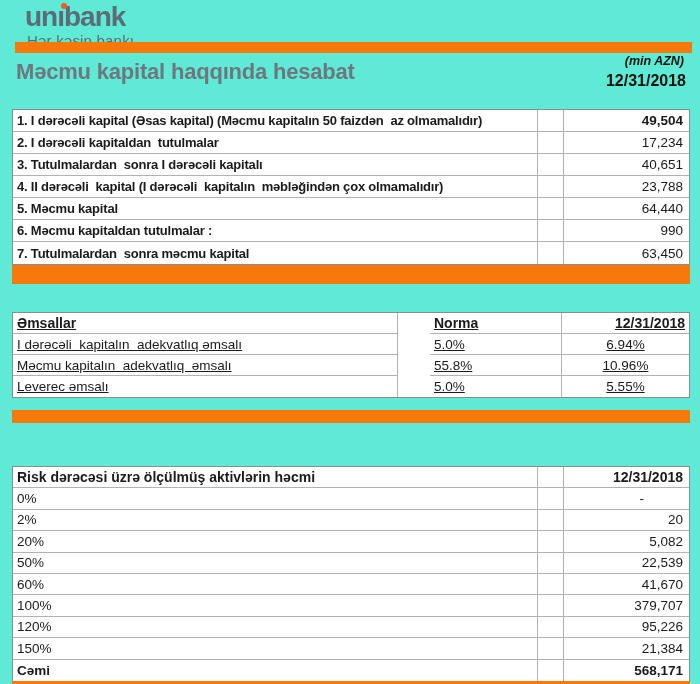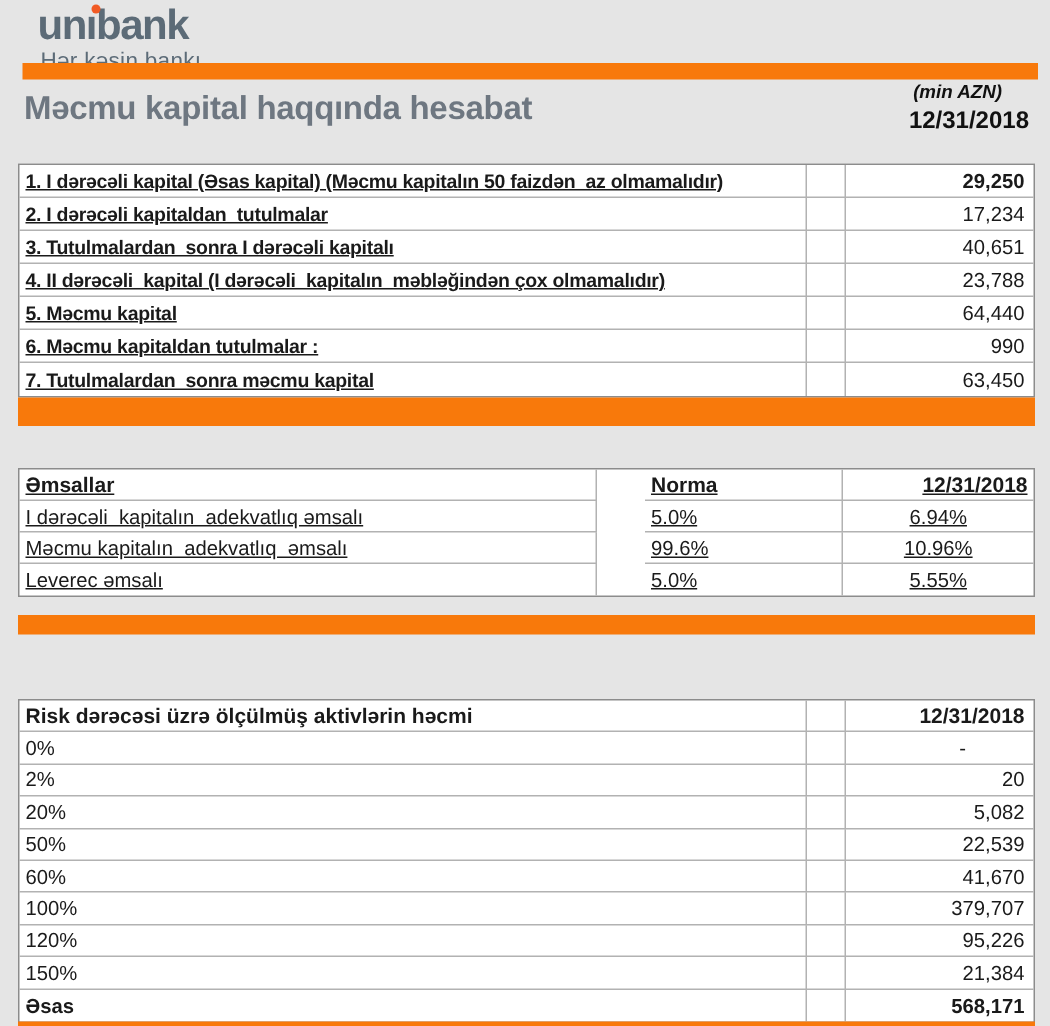--- a/index.html
+++ b/index.html
@@ -1,52 +1,52 @@
 <!DOCTYPE html>
 <html><head>
 <meta charset="utf-8">
 <style>
   html,body{margin:0;padding:0;background:#fff;}
   body{font-family:"Liberation Sans",sans-serif;color:#1a1a1a;}
-  #page{position:relative;width:700px;height:684px;background:#e5e5e5;overflow:hidden;}
+  #page{position:relative;width:700px;height:684px;background:#5eead4;overflow:hidden;}
 
   
   .logo{position:absolute;left:25px;top:3px;}
   .logo-word{font-size:28px;font-weight:700;color:#5c6b77;letter-spacing:-1px;line-height:28px;}
   .logo-i{position:relative;display:inline-block;}
   .logo-i::after{content:"";position:absolute;left:55%;top:0px;width:6px;height:6px;background:#f15a24;border-radius:50%;}
   .tagline{font-size:15px;color:#5c6b77;letter-spacing:0.2px;margin-top:1px;padding-left:2px;}
 
   
   .bar{position:absolute;background:#f8790b;}
   #bar-top{left:15px;top:42px;width:677px;height:11px;}
   #bar-t1{left:12px;top:265px;width:678px;height:19px;}
   #bar-t2{left:12px;top:410px;width:678px;height:13px;}
   #bar-bottom{left:12px;top:681px;width:678px;height:3px;}
 
   
   .title{position:absolute;left:16px;top:59px;font-size:22px;font-weight:700;color:#6e7781;letter-spacing:-0.2px;}
-  .unit-note{position:absolute;right:32px;top:54px;font-size:12.5px;font-style:italic;font-weight:600;color:#111;}
+  .unit-note{position:absolute;right:16px;top:54px;font-size:12.5px;font-style:italic;font-weight:600;color:#111;}
   .report-date{position:absolute;right:14px;top:72px;font-size:16px;font-weight:700;color:#111;}
 
   
   .tbl{position:absolute;left:12px;width:678px;border:1px solid #8c8c8c;box-sizing:border-box;background:#fff;}
   .row{display:grid;}
   .c{display:flex;align-items:center;box-sizing:border-box;overflow:hidden;
      border-right:1px solid #b2b2b2;border-bottom:1px solid #b2b2b2;font-size:13.5px;}
   .row .c:last-child{border-right:none;}
   .row:last-child .c{border-bottom:none;}
   .lbl{white-space:pre;padding-left:4px;}
   .val{justify-content:flex-end;padding-right:6px;white-space:nowrap;}
   .ctr{justify-content:center;}
   .b{font-weight:700;}
 
   #table-capital{top:109px;}
   #table-capital .row{grid-template-columns:525px 26px 1fr;height:22px;}
-  #table-capital .lbl{font-weight:700;font-size:13px;letter-spacing:-0.2px;text-decoration:underline;}
+  #table-capital .lbl{font-weight:700;font-size:13px;letter-spacing:-0.2px;}
 
   #table-ratios{top:312px;text-decoration:underline;}
   #table-ratios .row{grid-template-columns:385px 164px 1fr;height:21px;}
   #table-ratios .head .c{font-weight:700;font-size:14px;}
   #table-ratios .norma{padding-left:4px;margin-left:32px;}
   #table-ratios .head .val{padding-right:4px;}
 
   #table-risk{top:466px;}
   #table-risk .row{grid-template-columns:525px 26px 1fr;height:21.4px;}
   #table-risk .head .c{font-weight:700;font-size:14px;}
@@ -65,21 +65,21 @@
   <div class="bar" id="bar-top"></div>
 
   <div class="title">Məcmu kapital haqqında hesabat</div>
   <div class="unit-note">(min AZN)</div>
   <div class="report-date">12/31/2018</div>
 
   <div class="tbl" id="table-capital">
     <div class="row">
       <div class="c lbl">1. I dərəcəli kapital (Əsas kapital) (Məcmu kapitalın 50 faizdən  az olmamalıdır)</div>
       <div class="c"></div>
-      <div class="c val b">29,250</div>
+      <div class="c val b">49,504</div>
     </div>
     <div class="row">
       <div class="c lbl">2. I dərəcəli kapitaldan  tutulmalar</div>
       <div class="c"></div>
       <div class="c val">17,234</div>
     </div>
     <div class="row">
       <div class="c lbl">3. Tutulmalardan  sonra I dərəcəli kapitalı</div>
       <div class="c"></div>
       <div class="c val">40,651</div>
@@ -113,21 +113,21 @@
       <div class="c lbl norma">Norma</div>
       <div class="c val">12/31/2018</div>
     </div>
     <div class="row">
       <div class="c lbl">I dərəcəli  kapitalın  adekvatlıq əmsalı</div>
       <div class="c lbl norma">5.0%</div>
       <div class="c ctr">6.94%</div>
     </div>
     <div class="row">
       <div class="c lbl">Məcmu kapitalın  adekvatlıq  əmsalı</div>
-      <div class="c lbl norma">99.6%</div>
+      <div class="c lbl norma">55.8%</div>
       <div class="c ctr">10.96%</div>
     </div>
     <div class="row">
       <div class="c lbl">Leverec əmsalı</div>
       <div class="c lbl norma">5.0%</div>
       <div class="c ctr">5.55%</div>
     </div>
   </div>
   <div class="bar" id="bar-t2"></div>
 
@@ -171,20 +171,20 @@
       <div class="c lbl">120%</div>
       <div class="c"></div>
       <div class="c val">95,226</div>
     </div>
     <div class="row">
       <div class="c lbl">150%</div>
       <div class="c"></div>
       <div class="c val">21,384</div>
     </div>
     <div class="row">
-      <div class="c lbl b">Əsas</div>
+      <div class="c lbl b">Cəmi</div>
       <div class="c"></div>
       <div class="c val b">568,171</div>
     </div>
   </div>
   <div class="bar" id="bar-bottom"></div>
 
 </div>
 
 </body></html>

